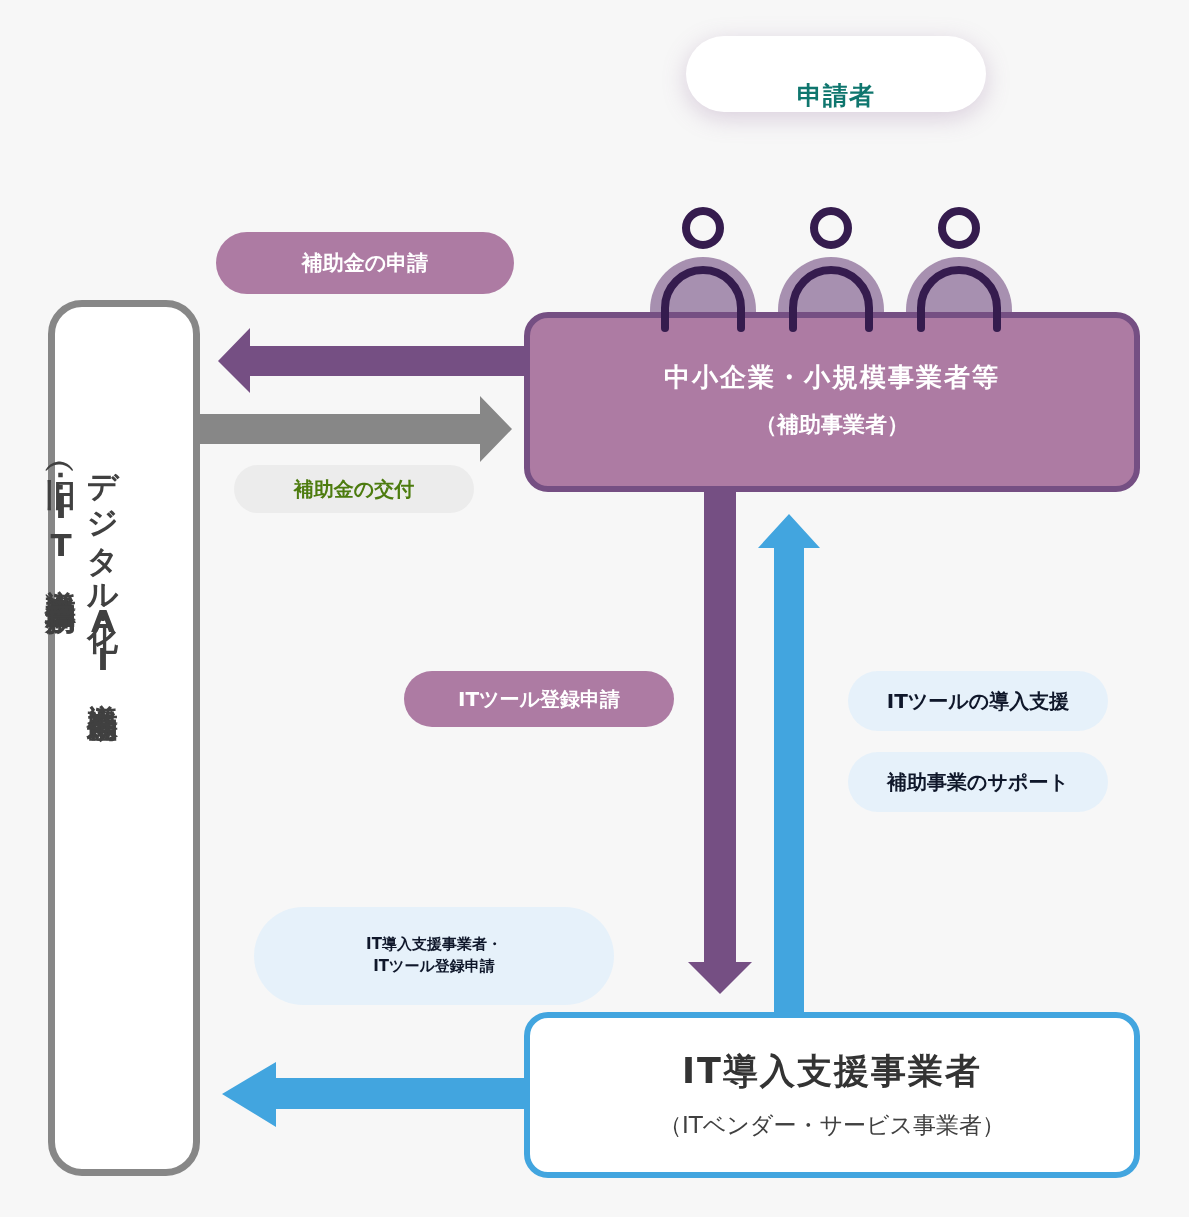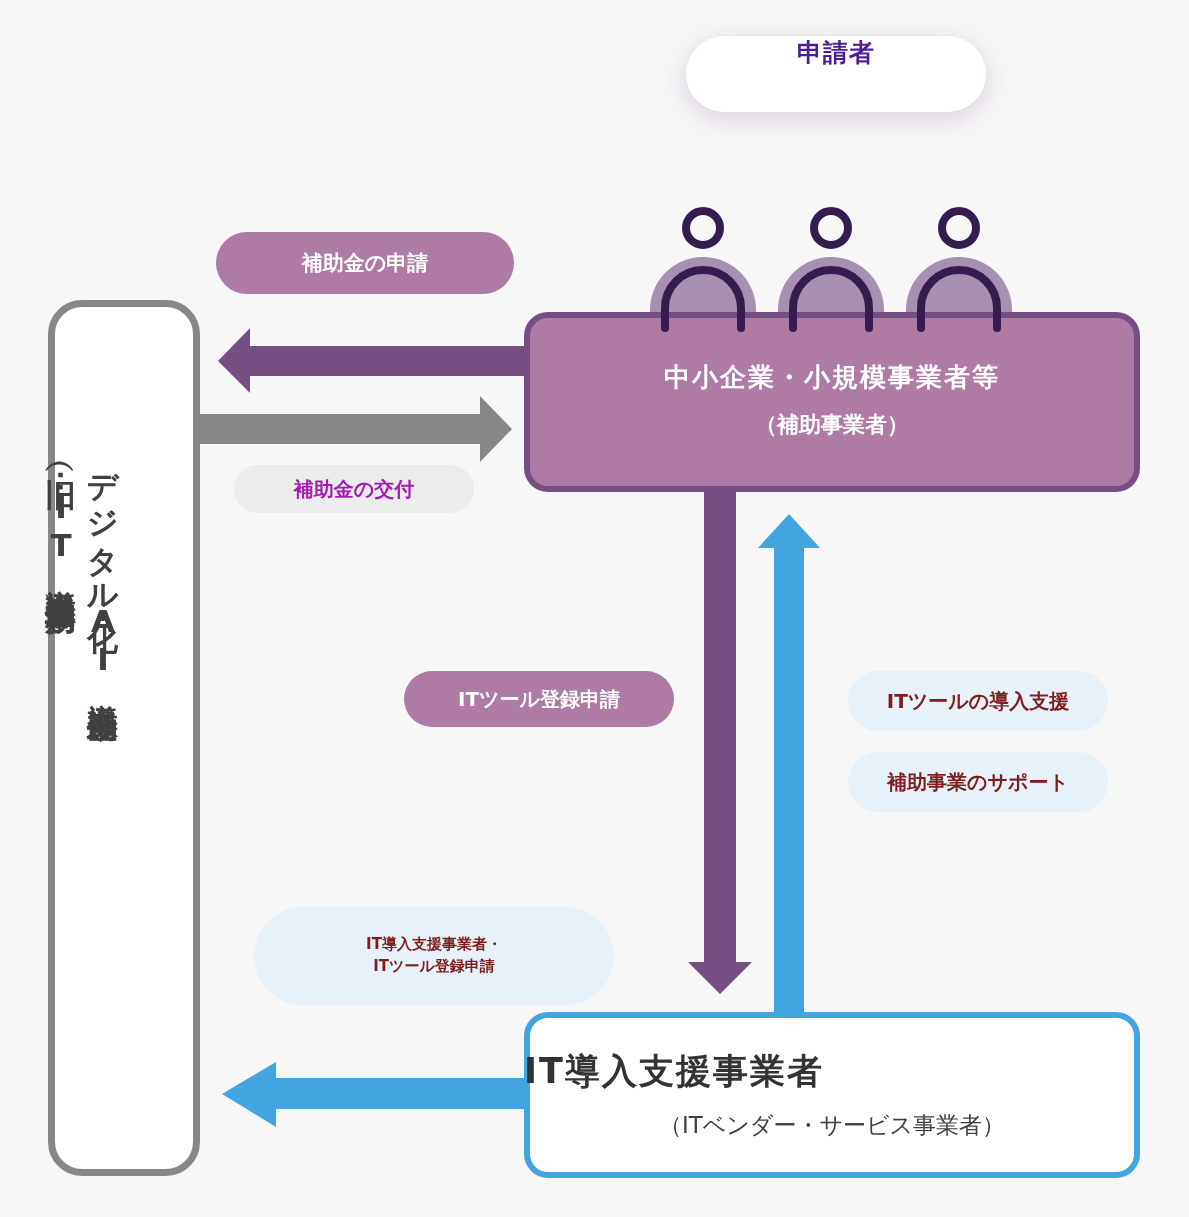--- a/index.html
+++ b/index.html
@@ -8,31 +8,31 @@
       background: #f7f7f7;
       font-family: "DejaVu Sans", "Liberation Sans", sans-serif;
     }
     .abs { position: absolute; }
     #arrows { position: absolute; left: 0; top: 0; width: 1189px; height: 1217px; }
 
     .applicant-pill {
       left: 686px; top: 36px; width: 300px; height: 76px;
       background: #ffffff; border-radius: 38px;
       box-shadow: 0 6px 24px rgba(140, 100, 150, 0.28);
-      display: flex; align-items: flex-start; justify-content: center;
-      color: #4c1d95; font-weight: bold; font-size: 25px; letter-spacing: 1px;
+      display: flex; align-items: flex-end; justify-content: center;
+      color: #0f766e; font-weight: bold; font-size: 25px; letter-spacing: 1px;
     }
 
     .pill {
       display: flex; align-items: center; justify-content: center;
       border-radius: 32px; font-weight: bold; text-align: center; line-height: 1.45;
     }
     .pill-purple { background: #ad7ba3; color: #ffffff; }
-    .pill-gray { background: #ececec; color: #a21caf; }
-    .pill-blue { background: #e6f1fa; color: #7f1d1d; }
+    .pill-gray { background: #ececec; color: #4d7c0f; }
+    .pill-blue { background: #e6f1fa; color: #0f172a; }
 
     .secretariat-box {
       left: 48px; top: 300px; width: 152px; height: 876px;
       box-sizing: border-box;
       border: 7px solid #878787; border-radius: 34px;
       background: #ffffff;
     }
     .vert {
       position: absolute; writing-mode: vertical-rl; text-orientation: upright;
       font-weight: bold; color: #404040; font-size: 31px; letter-spacing: 2px;
@@ -54,21 +54,21 @@
       left: 524px; top: 410px; width: 616px; text-align: center;
       color: #ffffff; font-weight: bold; font-size: 22px;
     }
 
     .vendor-box {
       left: 524px; top: 1012px; width: 616px; height: 166px;
       box-sizing: border-box;
       background: #ffffff; border: 6px solid #42a5df; border-radius: 24px;
     }
     .vendor-title {
-      left: 524px; top: 1048px; width: 616px; 
+      left: 524px; top: 1048px; width: 616px; text-align: center;
       color: #333333; font-weight: bold; font-size: 35px; letter-spacing: 2px;
     }
     .vendor-sub {
       left: 524px; top: 1110px; width: 616px; text-align: center;
       color: #404040; font-size: 23px;
     }
 
     .person { position: absolute; width: 110px; height: 140px; }
   </style>
 </head>

